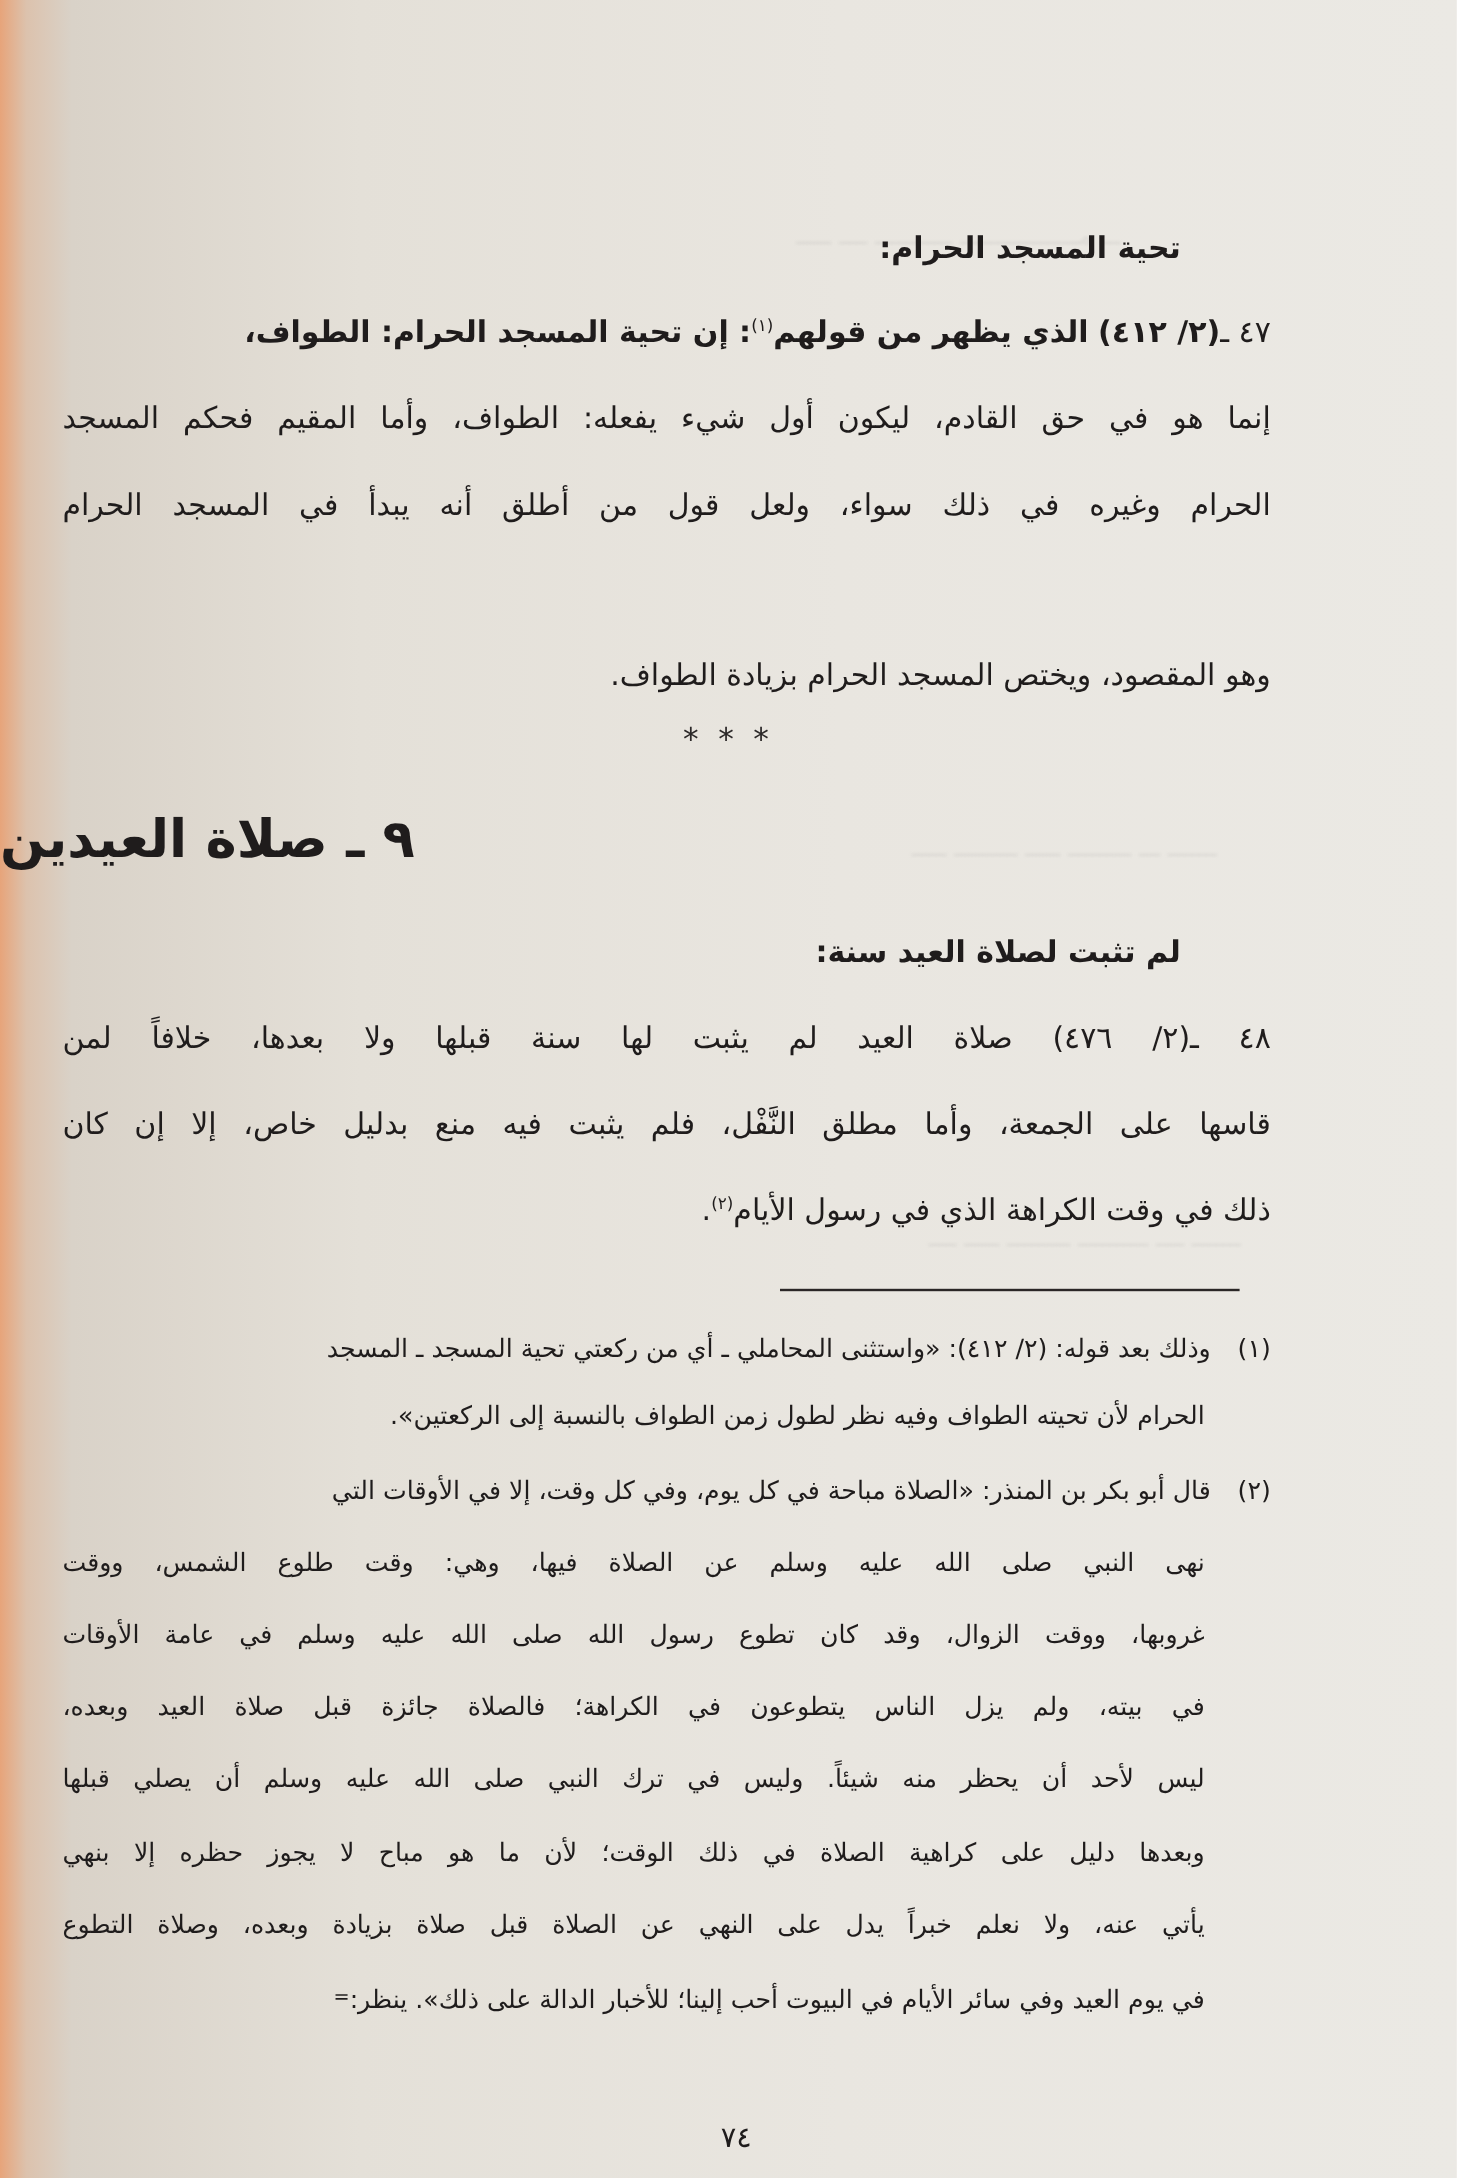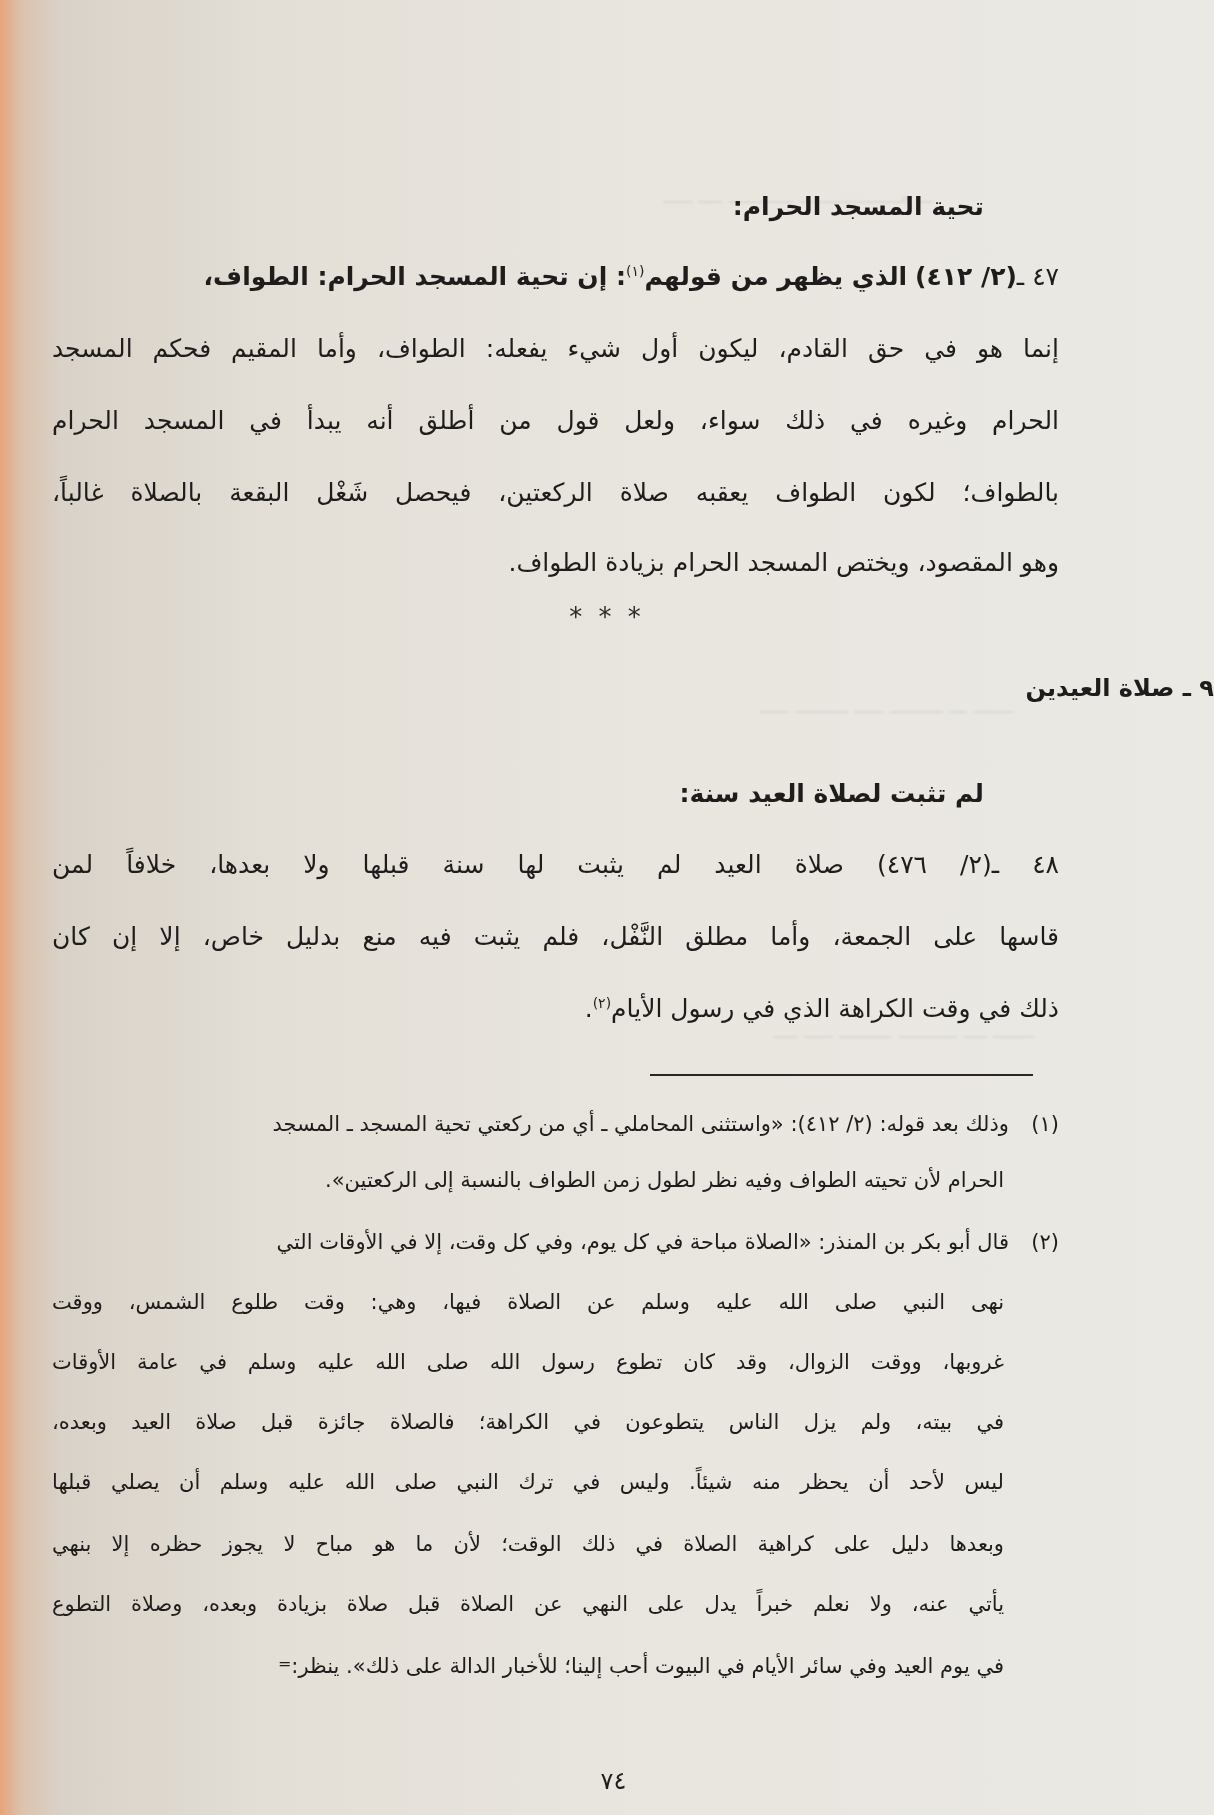--- a/index.html
+++ b/index.html
@@ -9,21 +9,21 @@
       font-family: "DejaVu Sans", sans-serif;
       color: #1f1c1c;
       position: relative;
     }
     .page { position: absolute; left: 0; top: 0; width: 1214px; height: 1298px; margin-top: 44px; }
     .rtl { direction: rtl; unicode-bidi: embed; }
     .line { position: absolute; right: 155px; left: 52px; white-space: nowrap; text-align: right; }
     .body-text { font-size: 25px; }
     .just { text-align: justify; text-align-last: justify; }
     .heading { position: absolute; font-weight: bold; font-size: 25px; right: 230px; }
-    .chapter { position: absolute; top: 630px; left: 0; right: 0; text-align: right; font-weight: bold; font-size: 24px; }
+    .chapter { position: absolute; top: 630px; left: 0; right: 0; text-align: left; font-weight: bold; font-size: 44px; }
     .stars { position: absolute; top: 558px; left: 0; right: 0; text-align: center; font-size: 26px; letter-spacing: 4px; color: #2b2828; }
     .bold { font-weight: bold; }
     sup { font-size: 14px; }
     .divider { position: absolute; top: 1030px; left: 650px; width: 383px; border-top: 2px solid #2a2626; }
     .fn { font-size: 21px; }
     .fnnum { display: inline-block; width: 50px; }
     .pagenum { position: absolute; top: 1723px; left: 0; right: 0; text-align: center; font-size: 24px; padding-left: 13px; }
     .bleed { position: absolute; color: rgba(120,120,125,0.13); font-size: 20px; white-space: nowrap; filter: blur(1.2px); }
     .cont-mark { font-size: 16px; vertical-align: top; }
   </style>
@@ -34,21 +34,20 @@
 
   <div class="bleed rtl" style="top:140px; right:280px;">ـــ مـــــــــــــــــ ـــــــــــ ــــ ـــــ</div>
   <div class="bleed rtl" style="top:650px; right:200px;">ـــــــ ـــ ـــــــــ ـــــ ـــــــــ ـــــ</div>
   <div class="bleed rtl" style="top:975px; right:180px;">ـــــــ ــــ ــــــــــ ـــــــــ ـــــ ــــ</div>
 
   <div class="heading rtl" style="top:148px;">تحية المسجد الحرام:</div>
 
   <div class="line body-text rtl" style="top:218px;"><span>٤٧ ـ</span><span class="bold">(٢/ ٤١٢)</span> <span class="bold">الذي يظهر من قولهم</span><sup>(١)</sup><span class="bold">: إن تحية المسجد الحرام: الطواف،</span></div>
   <div class="line body-text just rtl" style="top:290px;">إنما هو في حق القادم، ليكون أول شيء يفعله: الطواف، وأما المقيم فحكم المسجد</div>
   <div class="line body-text just rtl" style="top:362px;">الحرام وغيره في ذلك سواء، ولعل قول من أطلق أنه يبدأ في المسجد الحرام</div>
-  <div class="line body-text just rtl" style="top:434px;">بالطواف؛ لكون الطواف يعقبه صلاة الركعتين، فيحصل شَغْل البقعة بالصلاة غالباً،</div>
   <div class="line body-text rtl" style="top:504px;">وهو المقصود، ويختص المسجد الحرام بزيادة الطواف.</div>
 
   <div class="stars">* * *</div>
 
   <div class="chapter rtl">٩ ـ صلاة العيدين</div>
 
   <div class="heading rtl" style="top:735px;">لم تثبت لصلاة العيد سنة:</div>
 
   <div class="line body-text just rtl" style="top:806px;"><span>٤٨ ـ</span><span>(٢/ ٤٧٦)</span> <span>صلاة العيد لم يثبت لها سنة قبلها ولا بعدها، خلافاً لمن</span></div>
   <div class="line body-text just rtl" style="top:878px;">قاسها على الجمعة، وأما مطلق النَّفْل، فلم يثبت فيه منع بدليل خاص، إلا إن كان</div>

